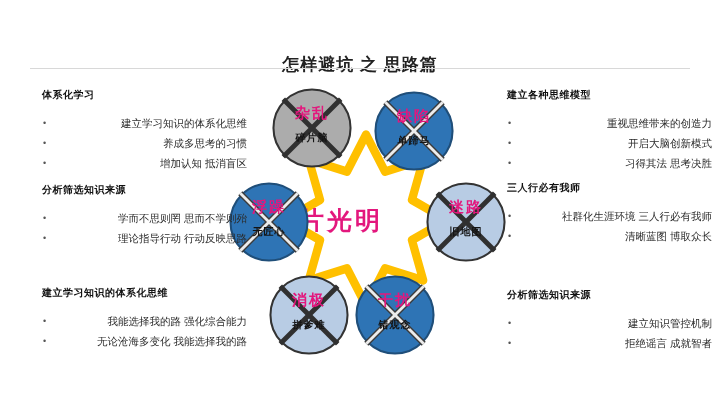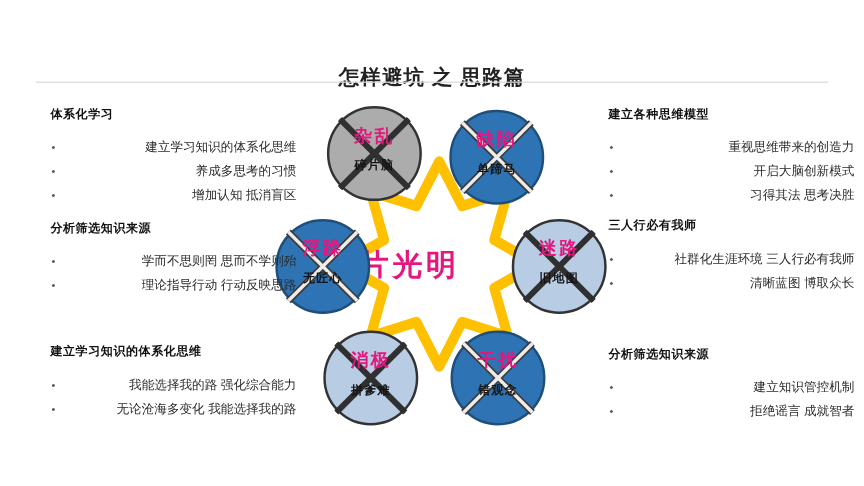--- a/index.html
+++ b/index.html
@@ -36,21 +36,21 @@
   }
   .csub{
     position:absolute;top:44px;left:0;width:100%;text-align:center;
     font-size:10px;font-weight:bold;color:#141414;letter-spacing:1px;
   }
   .c1{left:271px;top:87px;}
   .c2{left:373px;top:90px;}
   .c3{left:228px;top:181px;}
   .c4{left:425px;top:181px;}
   .c5{left:268px;top:274px;}
-  .c6{left:374px;top:274px;font-family:Liberation Mono, monospace;}
+  .c6{left:354px;top:274px;font-family:Liberation Mono, monospace;}
   .ls1{top:0;} .ls2{top:95px;} .ls3{top:198px;}
   .rs1{top:0;} .rs2{top:93px;} .rs3{top:200px;}
   .lsec-wrap-left{position:absolute;top:88px;left:42px;width:205px;height:300px;}
   .lsec-wrap-right{position:absolute;top:88px;left:507px;width:205px;height:300px;}
 </style>
 </head>
 <body>
 
 <div class="slide">
 

